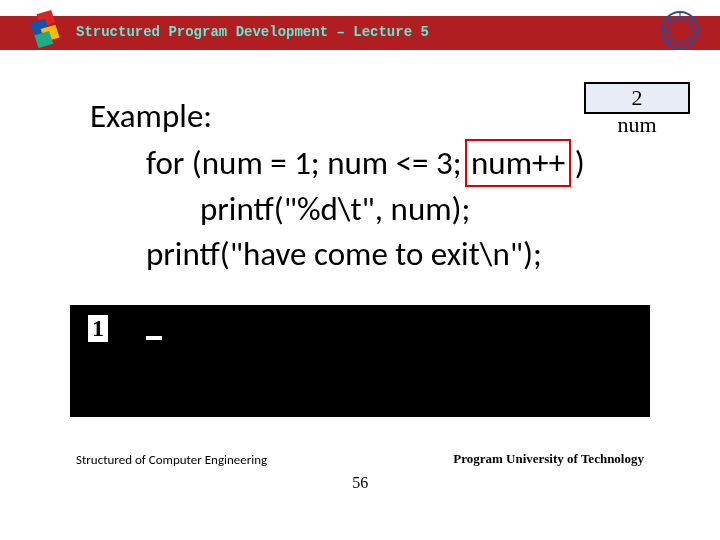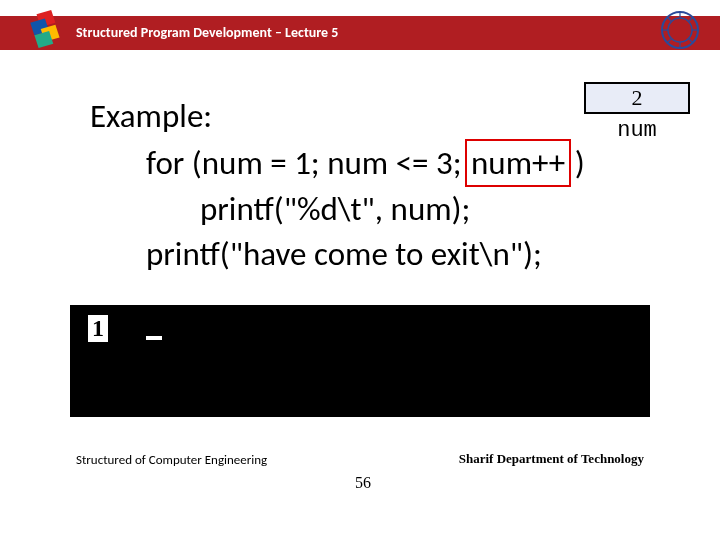--- a/index.html
+++ b/index.html
@@ -1,26 +1,26 @@
 <!DOCTYPE html>
 <html><head>
 <meta charset="utf-8">
 <style>
   * { margin: 0; padding: 0; box-sizing: border-box; }
   body { width: 720px; height: 540px; background: #fff; font-family: Calibri, Arial, sans-serif; position: relative; overflow: hidden; }
 
   .header-bar { position: absolute; top: 16px; left: 0; right: 0; height: 32px; background: #b01e22; display: flex; align-items: center; z-index: 1; }
-  .header-title { color: #ffffff; font-size: 14px; font-weight: 600; margin-left: 76px; }
+  .header-title { color: #5eead4; font-size: 14px; font-weight: 600; margin-left: 76px; font-family: Liberation Mono, monospace; }
   .header-underline { position: absolute; top: 48px; left: 0; right: 0; height: 2px; background: #b01e22; z-index: 1; }
 
   .logo-left { position: absolute; top: 8px; left: 26px; width: 42px; height: 42px; z-index: 2; }
   .logo-right { position: absolute; top: 10px; right: 20px; width: 40px; height: 40px; z-index: 2; display: flex; align-items: center; justify-content: center; }
 
   .num-box { position: absolute; top: 82px; right: 30px; width: 106px; height: 32px; border: 2px solid #000; background: #e8ecf7; display: flex; align-items: center; justify-content: center; font-family: "Times New Roman", serif; font-size: 22px; }
-  .num-label { position: absolute; top: 118px; right: 30px; width: 106px; text-align: center; font-family: Liberation Mono, monospace; font-size: 22px; }
+  .num-label { position: absolute; top: 112px; right: 30px; width: 106px; text-align: center; font-family: Liberation Serif, serif; font-size: 22px; }
 
   .code-block { position: absolute; top: 94px; left: 90px; font-size: 33px; line-height: 1.35; }
   .code-block .l2 { margin-left: 56px; white-space: nowrap; }
   .code-block .l3 { margin-left: 110px; }
   .code-block .l4 { margin-left: 56px; }
 
   .hl-box { display: inline-block; border: 2.5px solid #d00; padding: 0 4px; margin: 0 -4px; }
 
   .terminal { position: absolute; top: 305px; left: 70px; width: 580px; height: 112px; background: #000; color: #000; }
   .terminal-row { position: absolute; top: 10px; left: 18px; display: flex; align-items: baseline; gap: 38px; }
@@ -83,14 +83,14 @@
 <div class="terminal">
   <div class="terminal-row">
     <span class="term-num">1</span>
     <span class="term-cursor"></span>
   </div>
 </div>
 
 <div class="footer">
   <span class="dept">Structured of Computer Engineering</span>
   <span class="page">56</span>
-  <span class="uni">Sharif Department of Technology</span>
+  <span class="uni">Program University of Technology</span>
 </div>
 
 </body></html>

